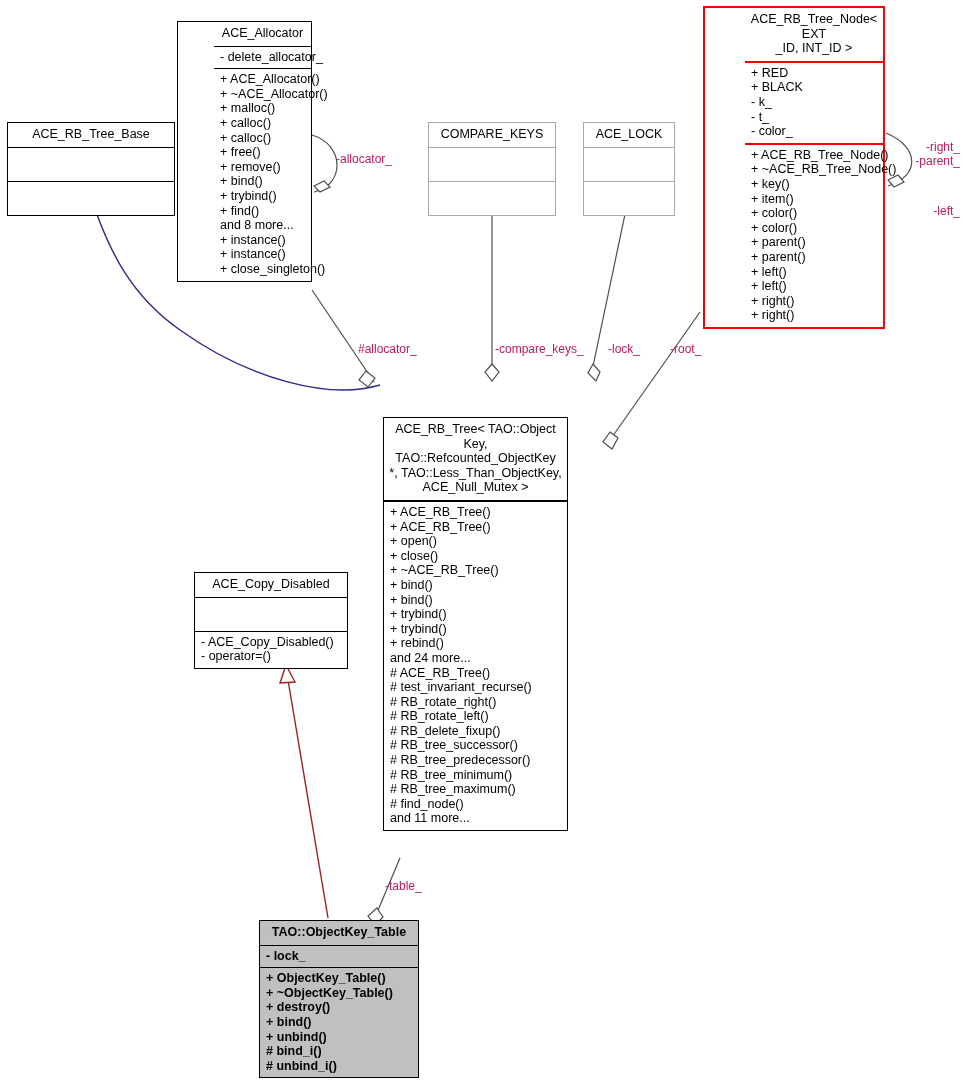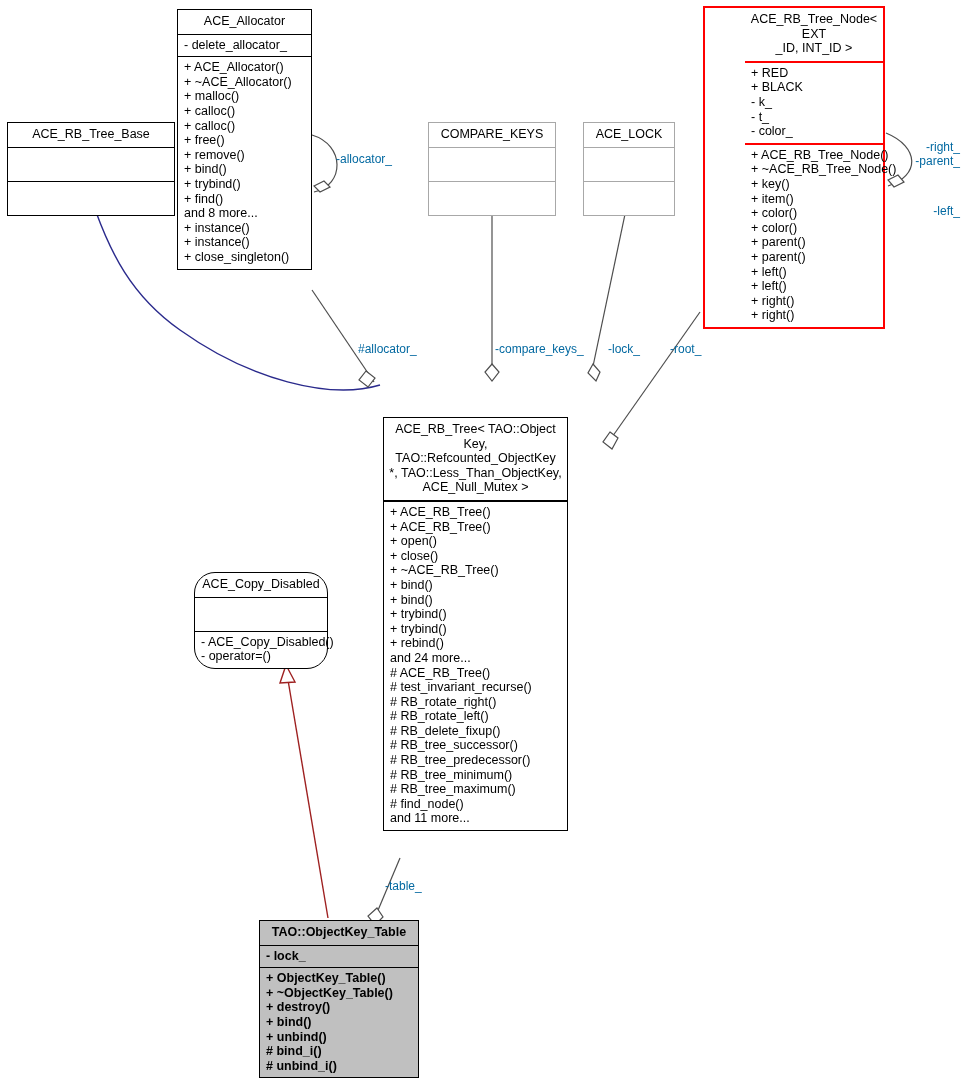--- a/index.html
+++ b/index.html
@@ -74,21 +74,21 @@
   }
   .row {
     white-space: pre;
     font-size: 12.5px;
     line-height: 14.6px;
   }
   .edge-label {
     position: absolute;
     font-size: 12px;
     line-height: 14px;
-    color: #0369a1;
+    color: #be185d;
     white-space: pre;
     background: transparent;
   }
   .edge-label.right-al {
     text-align: right;
   }
 </style>
 </head>
 <body>
 
@@ -143,21 +143,21 @@
   </svg>
 
   <div class="uml-class" style="left:7px; top:122px; width:168px;">
     <div class="cls-title">ACE_RB_Tree_Base</div>
     <div class="cls-sep"></div>
     <div class="cls-attrs empty"></div>
     <div class="cls-sep"></div>
     <div class="cls-ops empty"></div>
   </div>
 
-  <div class="uml-class" style="left:177px; top:9px; width:135px;">
+  <div class="uml-class" style="left:177px; top:21px; width:135px;padding-left:36px;">
     <div class="cls-title">ACE_Allocator</div>
     <div class="cls-sep"></div>
     <div class="cls-attrs">
         <div class="row">- delete_allocator_</div>
       </div>
     <div class="cls-sep"></div>
     <div class="cls-ops">
         <div class="row">+ ACE_Allocator()</div>
         <div class="row">+ ~ACE_Allocator()</div>
         <div class="row">+ malloc()</div>
@@ -245,21 +245,21 @@
         <div class="row"># RB_delete_fixup()</div>
         <div class="row"># RB_tree_successor()</div>
         <div class="row"># RB_tree_predecessor()</div>
         <div class="row"># RB_tree_minimum()</div>
         <div class="row"># RB_tree_maximum()</div>
         <div class="row"># find_node()</div>
         <div class="row">and 11 more...</div>
       </div>
   </div>
 
-  <div class="uml-class" style="left:194px; top:572px; width:134px;border-radius:21px;">
+  <div class="uml-class" style="left:194px; top:572px; width:154px;">
     <div class="cls-title">ACE_Copy_Disabled</div>
     <div class="cls-sep"></div>
     <div class="cls-attrs empty"></div>
     <div class="cls-sep"></div>
     <div class="cls-ops">
         <div class="row">- ACE_Copy_Disabled()</div>
         <div class="row">- operator=()</div>
       </div>
   </div>
 

